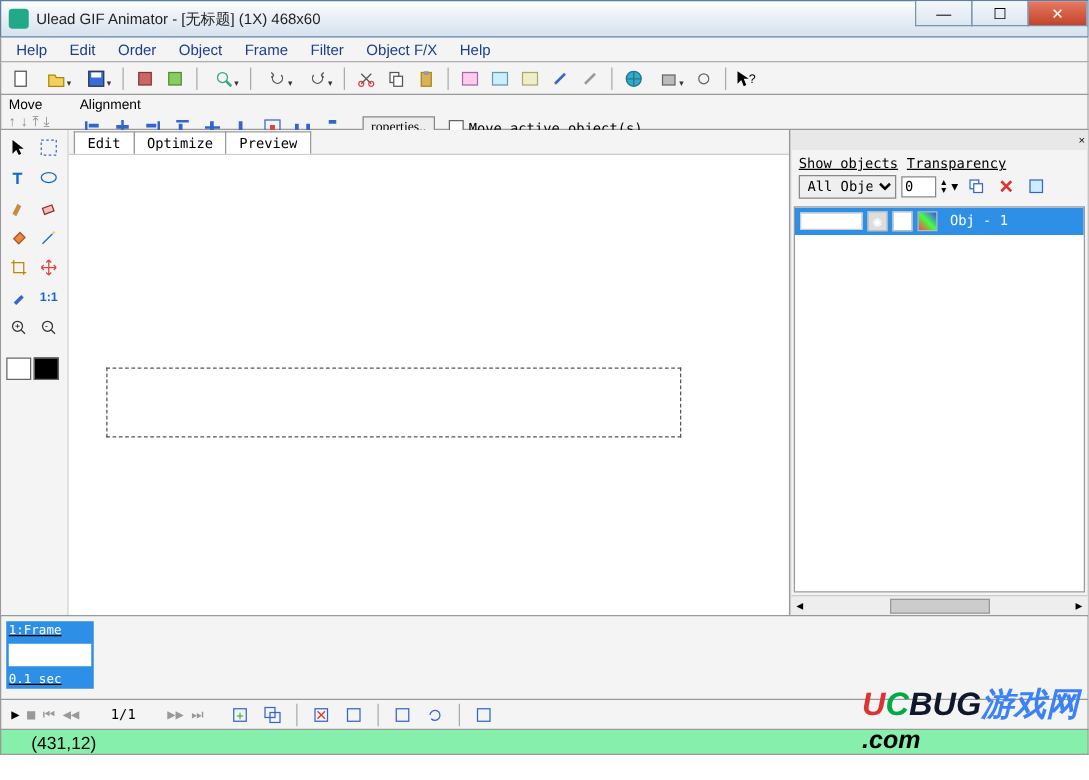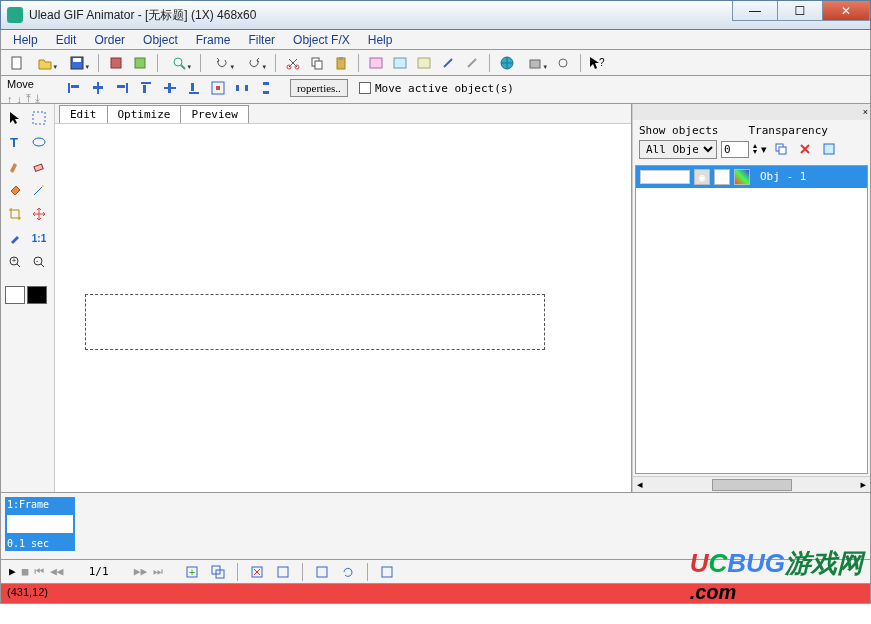--- a/index.html
+++ b/index.html
@@ -91,43 +91,44 @@
 .sw { width:20px; height:18px; border:1px solid #666;}
 .sw.w{background:#fff;} .sw.b{background:#000;}
 .canvas-area { flex:1; display:flex; flex-direction:column; border-right:1px solid #999;}
 .tabrow { height:20px; display:flex; align-items:flex-end; background:#f4f4f4; border-bottom:1px solid #ccc; padding-left:4px; gap:0;}
 .tab { padding:2px 10px; font-size:11px; border:1px solid #999; border-bottom:none; background:#fff; margin-right:-1px; font-family: monospace;}
 .canvas { flex:1; background:#fff; position:relative;}
 .sel-rect { position:absolute; left:30px; top:170px; width:460px; height:56px; border:1px dashed #555; background:#fff;}
 .panel { width:238px; background:#f4f4f4; display:flex; flex-direction:column; border-left:1px solid #ccc;}
 .panel-hdr { height:16px; background:#e8e8e8; display:flex; justify-content:flex-end; align-items:center; padding-right:2px; font-size:9px;}
 .panel-top { padding:4px 6px; font-size:11px; }
-.panel-lbls { display:flex; gap:30px; font-family:monospace;}
+.panel-lbls { display:flex; gap:7px; font-family:monospace;text-decoration:underline;}
 .panel-ctrl { display:flex; align-items:center; gap:4px; margin-top:2px;}
 .sel-input { border:1px solid #888; font-size:11px; padding:1px 2px; font-family:monospace;}
 .obj-list { flex:1; border:1px solid #999; margin:2px; background:#fff; overflow:hidden;}
 .obj-item { background:#2d8fe5; color:#fff; padding:3px 4px; display:flex; align-items:center; gap:4px; font-size:11px; font-family:monospace;}
 .obj-item .sw2 { width:50px; height:14px; background:#fff; border:1px solid #ccc;}
 .obj-item .mini { width:16px; height:16px; border:1px solid #bbb; background:#ddd; display:flex; align-items:center; justify-content:center;}
 .obj-txt { display:flex; flex-direction:column; line-height:1.1; margin-left:6px;}
 .hscroll { height:16px; background:#eee; border-top:1px solid #ccc; display:flex; align-items:center;}
 .hscroll .thumb { height:12px; width:80px; background:#ccc; border:1px solid #999; margin:0 auto;}
 .frames {
   height: 68px;
   border:1px solid #999;
   border-top:1px solid #999;
   background:#f4f4f4;
   padding:4px;
+  text-decoration:underline;
 }
 .frame-thumb { width:70px; height:54px; background:#2d8fe5; color:#fff; font-size:10px; font-family:monospace; display:flex; flex-direction:column; justify-content:space-between; padding:2px;}
 .frame-thumb .preview { height:18px; background:#fff; margin:2px 0;}
 .playbar { height:24px; border:1px solid #999; border-top:none; background:#f4f4f4; display:flex; align-items:center; padding:0 8px; gap:6px; font-family:monospace; font-size:11px;}
-.statusbar { height:20px; border:1px solid #999; border-top:none; background:#ef4444; padding:2px 6px; font-size:11px;}
+.statusbar { height:20px; border:1px solid #999; border-top:none; background:#86efac; padding:2px 24px; font-size:14px;}
 .watermark { position:absolute; right:8px; bottom:20px; font-size:26px; font-weight:bold; font-style:italic; pointer-events:none;}
-.watermark .u{color:#d33;} .watermark .c{color:#0a4;} .watermark .b{color:#3b82f6;} .watermark .rest{color:#15803d;}
+.watermark .u{color:#d33;} .watermark .c{color:#0a4;} .watermark .b{color:#0f172a;} .watermark .rest{color:#3b82f6;}
 .watermark .com{font-size:20px;}
 svg { display:block; }
 </style>
 </head>
 <body>
 
 <div class="titlebar">
   <div class="icon"></div>
   <div class="title">Ulead GIF Animator - [无标题] (1X) 468x60</div>
   <div class="win-btns">
@@ -270,20 +271,21 @@
   <div class="group">
     <span class="lbl">Move</span>
     <div class="row">
       <span style="color:#888;">↑</span>
       <span style="color:#888;">↓</span>
       <span style="color:#888;">⤒</span>
       <span style="color:#888;">⤓</span>
     </div>
   </div>
   <div class="group">
+    <span class="lbl">Alignment</span>
     <div class="row">
       <div class="tbtn">
           <svg width="14" height="14">
             <rect x="1" y="2" width="2" height="10" fill="#36c"></rect>
             <rect x="4" y="4" width="8" height="3" fill="#36c"></rect>
           </svg>
         </div>
       <div class="tbtn">
           <svg width="14" height="14">
             <rect x="6" y="1" width="2" height="12" fill="#36c"></rect>

